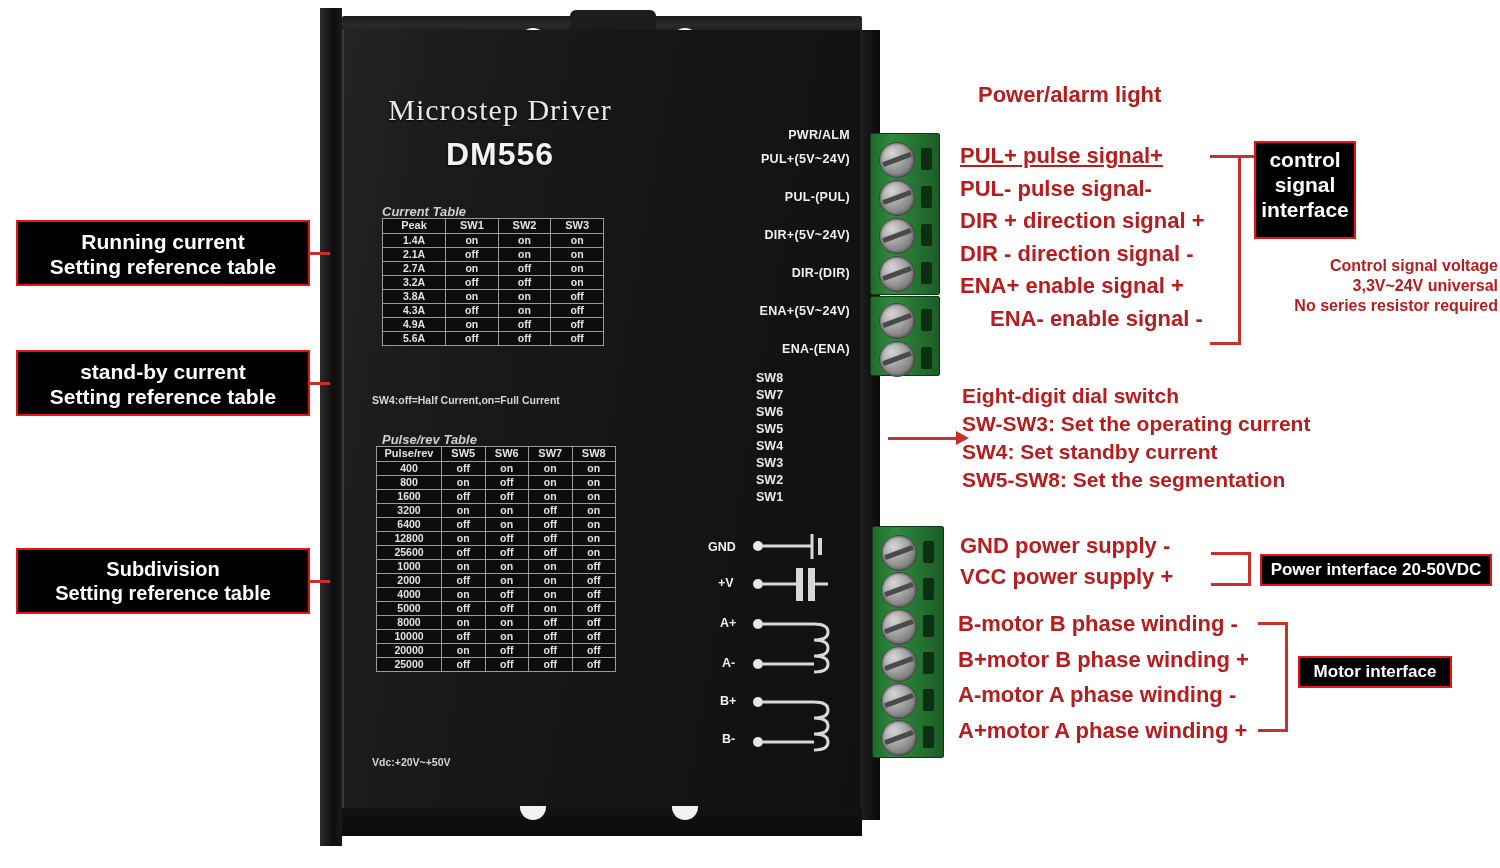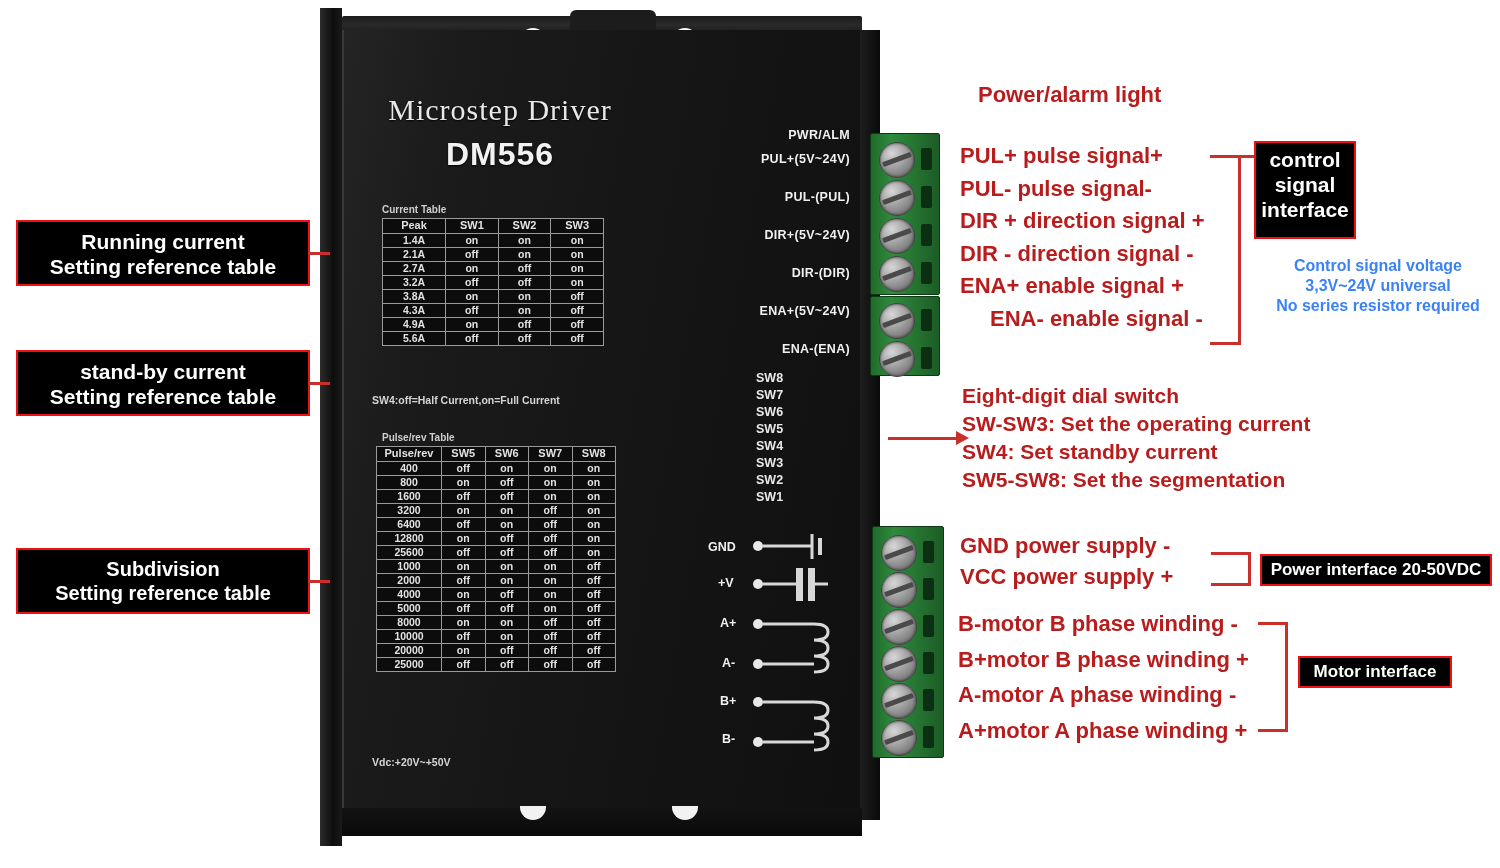--- a/index.html
+++ b/index.html
@@ -33,21 +33,21 @@
                   background:linear-gradient(90deg,#1e1e1e,#0a0a0a);}
 
   
   .title-serif{position:absolute;left:30px;top:85px;width:300px;text-align:center;
                font-family:"Liberation Serif",serif;color:#e8e8e8;font-size:30px;
                letter-spacing:1px;text-shadow:0 1px 2px #000;}
   .title-model{position:absolute;left:30px;top:128px;width:300px;text-align:center;
                color:#f2f2f2;font-size:32px;font-weight:bold;letter-spacing:1px;
                text-shadow:0 1px 2px #000;}
 
-  .tbl-cap{position:absolute;color:#cfcfcf;font-size:10px;font-weight:bold;}
+  .tbl-cap{position:absolute;color:#cfcfcf;font-size:13px;font-weight:bold;font-style:italic;}
   table.silk{position:absolute;border-collapse:collapse;}
   table.silk td,table.silk th{border:1px solid #9a9a9a;color:#e2e2e2;
       font-size:10.5px;font-weight:bold;text-align:center;padding:1px 0;
       background:#0c0c0c;line-height:1.05;}
   table.silk th{font-size:11px;}
   .tbl-note{position:absolute;color:#d5d5d5;font-size:10.5px;font-weight:bold;}
 
   
   .termlabels{position:absolute;color:#f0f0f0;font-size:12.5px;font-weight:bold;
               text-align:right;letter-spacing:.3px;}
@@ -64,21 +64,21 @@
              border:1px solid #444;box-shadow:inset 0 0 3px #333;}
   .conn .pin:after{content:"";position:absolute;left:2px;top:14px;width:30px;height:5px;
              background:#4a4a4a;transform:rotate(-20deg);border-radius:1px;}
   .conn .slot{position:absolute;left:50px;width:11px;height:22px;background:#0c2e12;
              border-radius:2px;}
 
   
   .redbox{position:absolute;background:#000000;color:#fff;font-weight:bold;
           text-align:center;line-height:1.18;box-shadow:0 0 0 2px #ee1111;}
   .redtext{position:absolute;color:#b91c1c;font-weight:bold;white-space:nowrap;}
-  .redthin{position:absolute;color:#3b82f6;font-weight:bold;text-align:center;
+  .redthin{position:absolute;color:#b91c1c;font-weight:bold;text-align:right;
            line-height:1.25;}
   .rline{position:absolute;background:#c9302c;}
   .arrow-head{position:absolute;width:0;height:0;
               border-top:7px solid transparent;border-bottom:7px solid transparent;
               border-left:13px solid #c9302c;}
 
   
   svg.glyph{position:absolute;overflow:visible;}
 </style>
 </head>
@@ -384,21 +384,21 @@
 
 <div class="redbox" id="left-box-2" style="left:18px;top:550px;width:290px;height:62px;font-size:20px;padding-top:8px;box-sizing:border-box;">
     <div>Subdivision</div>
     <div>Setting reference table</div>
   </div>
 <div class="rline" style="left:308px;top:580px;width:22px;height:3px;"></div>
 
 <div class="redtext" style="left:978px;top:82px;font-size:22px;">Power/alarm light</div>
 
 <div id="ctrl-sig-list" style="position:absolute;left:960px;top:140px;">
-    <div class="redtext" style="position:relative;font-size:22px;line-height:32.5px;">PUL+ pulse signal+</div>
+    <div class="redtext" style="position:relative;font-size:22px;line-height:32.5px;text-decoration:underline;">PUL+ pulse signal+</div>
     <div class="redtext" style="position:relative;font-size:22px;line-height:32.5px;">PUL- pulse signal-</div>
     <div class="redtext" style="position:relative;font-size:22px;line-height:32.5px;">DIR + direction signal +</div>
     <div class="redtext" style="position:relative;font-size:22px;line-height:32.5px;">DIR - direction signal -</div>
     <div class="redtext" style="position:relative;font-size:22px;line-height:32.5px;">ENA+ enable signal +</div>
     <div class="redtext" style="position:relative;font-size:22px;line-height:32.5px;margin-left:30px;">ENA- enable signal -</div>
   </div>
 
 <div class="rline" style="left:1210px;top:155px;width:60px;height:3px;"></div>
 <div class="rline" style="left:1238px;top:155px;width:3px;height:190px;"></div>
 <div class="rline" style="left:1210px;top:342px;width:30px;height:3px;"></div>

